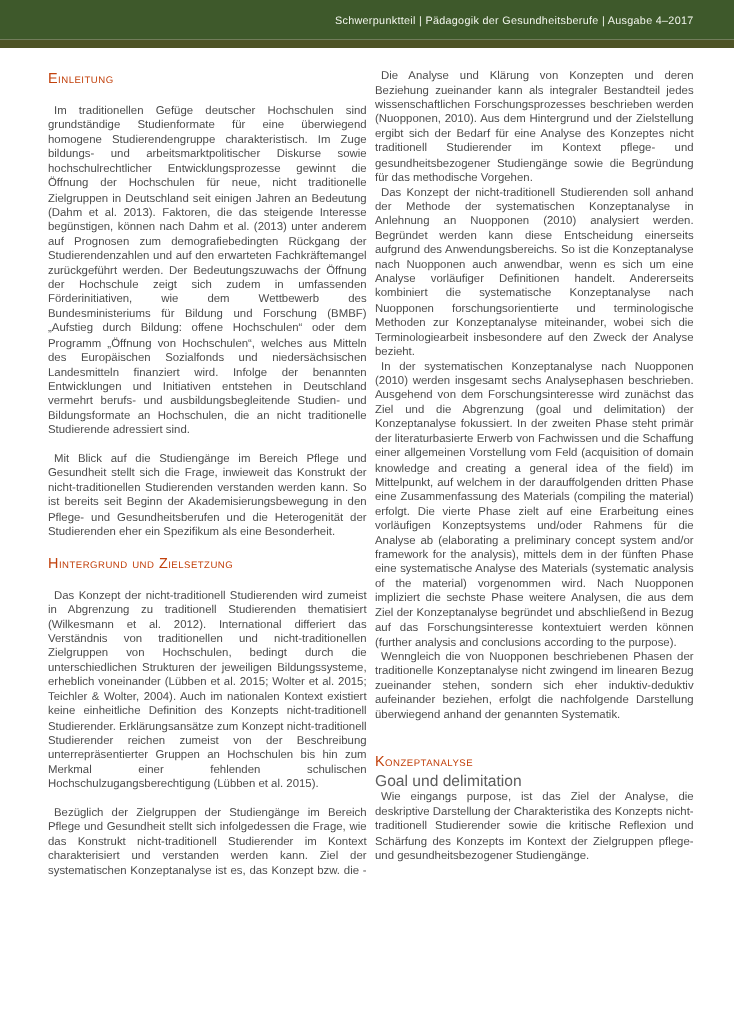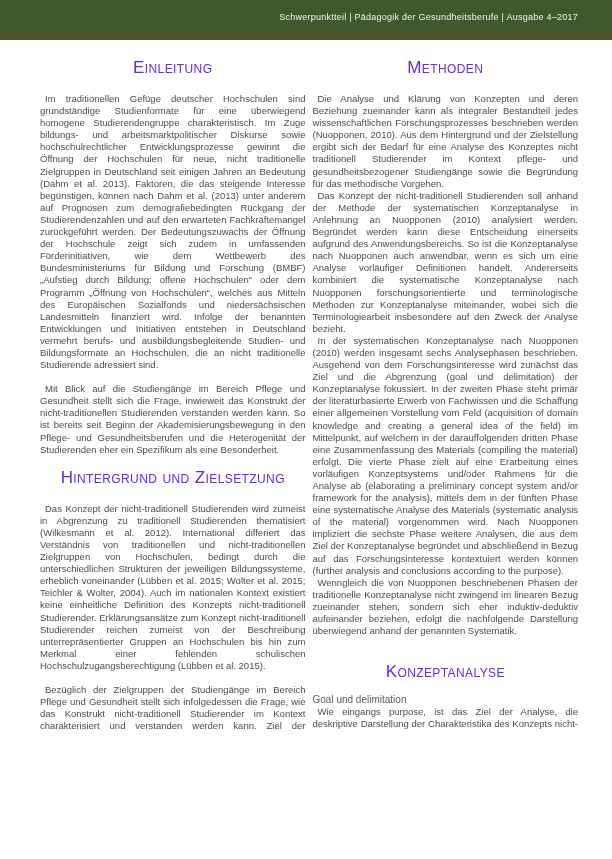--- a/index.html
+++ b/index.html
@@ -37,30 +37,29 @@
   .content {
     box-sizing: border-box;
     padding: 18px 34px 0 40px;
     display: flex;
     gap: 7px;
   }
   .col { width: 265.5px; }
   h2.section-heading {
     font-variant: small-caps;
     font-weight: 400;
-    font-size: 17px;
+    font-size: 12px;
     letter-spacing: 0.4px;
-    color: #6d28d9;
+    color: #c2410c;
     margin: 0 0 15px 0;
-    text-align: center;
   }
   h2.spaced { }
   h3.sub-heading {
     font-weight: 400;
-    font-size: 10px;
+    font-size: 13px;
     color: #5d5d5d;
     margin: 0 0 1px 0;
   }
   p.body-par {
     font-size: 9.5px;
     line-height: 12.1px;
     color: #4b4b4b;
     text-align: justify;
     text-indent: 5px;
     margin: 0 0 12px 0;
@@ -98,27 +97,26 @@
       <h2 class="section-heading">Einleitung</h2>
       <p class="body-par">Im traditionellen Gefüge deutscher Hochschulen sind grundständige Studienformate für eine überwiegend homogene Studierendengruppe charakteristisch. Im Zuge bildungs- und arbeitsmarktpolitischer Diskurse sowie hochschulrechtlicher Entwicklungsprozesse gewinnt die Öffnung der Hochschulen für neue, nicht traditionelle Zielgruppen in Deutschland seit einigen Jahren an Bedeutung (Dahm et al. 2013). Faktoren, die das steigende Interesse begünstigen, können nach Dahm et al. (2013) unter anderem auf Prognosen zum demografiebedingten Rückgang der Studierendenzahlen und auf den erwarteten Fachkräftemangel zurückgeführt werden. Der Bedeutungszuwachs der Öffnung der Hochschule zeigt sich zudem in umfassenden Förderinitiativen, wie dem Wettbewerb des Bundesministeriums für Bildung und Forschung (BMBF) „Aufstieg durch Bildung: offene Hochschulen“ oder dem Programm „Öffnung von Hochschulen“, welches aus Mitteln des Europäischen Sozialfonds und niedersächsischen Landesmitteln finanziert wird. Infolge der benannten Entwicklungen und Initiativen entstehen in Deutschland vermehrt berufs- und ausbildungsbegleitende Studien- und Bildungsformate an Hochschulen, die an nicht traditionelle Studierende adressiert sind.</p>
       <p class="body-par">Mit Blick auf die Studiengänge im Bereich Pflege und Gesundheit stellt sich die Frage, inwieweit das Konstrukt der nicht-traditionellen Studierenden verstanden werden kann. So ist bereits seit Beginn der Akademisierungsbewegung in den Pflege- und Gesundheitsberufen und die Heterogenität der Studierenden eher ein Spezifikum als eine Besonderheit.</p>
 
       <h2 class="section-heading spaced">Hintergrund und Zielsetzung</h2>
       <p class="body-par">Das Konzept der nicht-traditionell Studierenden wird zumeist in Abgrenzung zu traditionell Studierenden thematisiert (Wilkesmann et al. 2012). International differiert das Verständnis von traditionellen und nicht-traditionellen Zielgruppen von Hochschulen, bedingt durch die unterschiedlichen Strukturen der jeweiligen Bildungssysteme, erheblich voneinander (Lübben et al. 2015; Wolter et al. 2015; Teichler &amp; Wolter, 2004). Auch im nationalen Kontext existiert keine einheitliche Definition des Konzepts nicht-traditionell Studierender. Erklärungsansätze zum Konzept nicht-traditionell Studierender reichen zumeist von der Beschreibung unterrepräsentierter Gruppen an Hochschulen bis hin zum Merkmal einer fehlenden schulischen Hochschulzugangsberechtigung (Lübben et al. 2015).</p>
       <p class="body-par">Bezüglich der Zielgruppen der Studiengänge im Bereich Pflege und Gesundheit stellt sich infolgedessen die Frage, wie das Konstrukt nicht-traditionell Studierender im Kontext charakterisiert und verstanden werden kann. Ziel der systematischen Konzeptanalyse ist es, das Konzept bzw. die -merkmale nicht-traditionell Studierender zu beschreiben sowie in Bezug auf pflege- und gesundheitsbezogene Studiengänge kritisch zu reflektieren und zu schärfen.</p>
     </div>
 
     <div class="col">
-      <h2 class="section-heading">Methoden</h2>
       <p class="body-par tight">Die Analyse und Klärung von Konzepten und deren Beziehung zueinander kann als integraler Bestandteil jedes wissenschaftlichen Forschungsprozesses beschrieben werden (Nuopponen, 2010). Aus dem Hintergrund und der Zielstellung ergibt sich der Bedarf für eine Analyse des Konzeptes nicht traditionell Studierender im Kontext pflege- und gesundheitsbezogener Studiengänge sowie die Begründung für das methodische Vorgehen.</p>
       <p class="body-par tight">Das Konzept der nicht-traditionell Studierenden soll anhand der Methode der systematischen Konzeptanalyse in Anlehnung an Nuopponen (2010) analysiert werden. Begründet werden kann diese Entscheidung einerseits aufgrund des Anwendungsbereichs. So ist die Konzeptanalyse nach Nuopponen auch anwendbar, wenn es sich um eine Analyse vorläufiger Definitionen handelt. Andererseits kombiniert die systematische Konzeptanalyse nach Nuopponen forschungsorientierte und terminologische Methoden zur Konzeptanalyse miteinander, wobei sich die Terminologiearbeit insbesondere auf den Zweck der Analyse bezieht.</p>
       <p class="body-par tight">In der systematischen Konzeptanalyse nach Nuopponen (2010) werden insgesamt sechs Analysephasen beschrieben. Ausgehend von dem Forschungsinteresse wird zunächst das Ziel und die Abgrenzung (goal und delimitation) der Konzeptanalyse fokussiert. In der zweiten Phase steht primär der literaturbasierte Erwerb von Fachwissen und die Schaffung einer allgemeinen Vorstellung vom Feld (acquisition of domain knowledge and creating a general idea of the field) im Mittelpunkt, auf welchem in der darauffolgenden dritten Phase eine Zusammenfassung des Materials (compiling the material) erfolgt. Die vierte Phase zielt auf eine Erarbeitung eines vorläufigen Konzeptsystems und/oder Rahmens für die Analyse ab (elaborating a preliminary concept system and/or framework for the analysis), mittels dem in der fünften Phase eine systematische Analyse des Materials (systematic analysis of the material) vorgenommen wird. Nach Nuopponen impliziert die sechste Phase weitere Analysen, die aus dem Ziel der Konzeptanalyse begründet und abschließend in Bezug auf das Forschungsinteresse kontextuiert werden können (further analysis and conclusions according to the purpose).</p>
       <p class="body-par tight">Wenngleich die von Nuopponen beschriebenen Phasen der traditionelle Konzeptanalyse nicht zwingend im linearen Bezug zueinander stehen, sondern sich eher induktiv-deduktiv aufeinander beziehen, erfolgt die nachfolgende Darstellung überwiegend anhand der genannten Systematik.</p>
 
-      <h2 class="section-heading spaced" style="margin-top:25px; margin-bottom:12px;">Konzeptanalyse</h2>
+      <h2 class="section-heading spaced" style="margin-top:25px; margin-bottom:2px;">Konzeptanalyse</h2>
       <h3 class="sub-heading">Goal und delimitation</h3>
       <p class="body-par tight">Wie eingangs purpose, ist das Ziel der Analyse, die deskriptive Darstellung der Charakteristika des Konzepts nicht-traditionell Studierender sowie die kritische Reflexion und Schärfung des Konzepts im Kontext der Zielgruppen pflege- und gesundheitsbezogener Studiengänge.</p>
     </div>
 
   </div>
 
   <div class="footer">
     <div class="footer-left">
       <span>Pädagogik der Gesundheitsberufe 4/2017</span>
       <span class="footer-sep">|</span>

